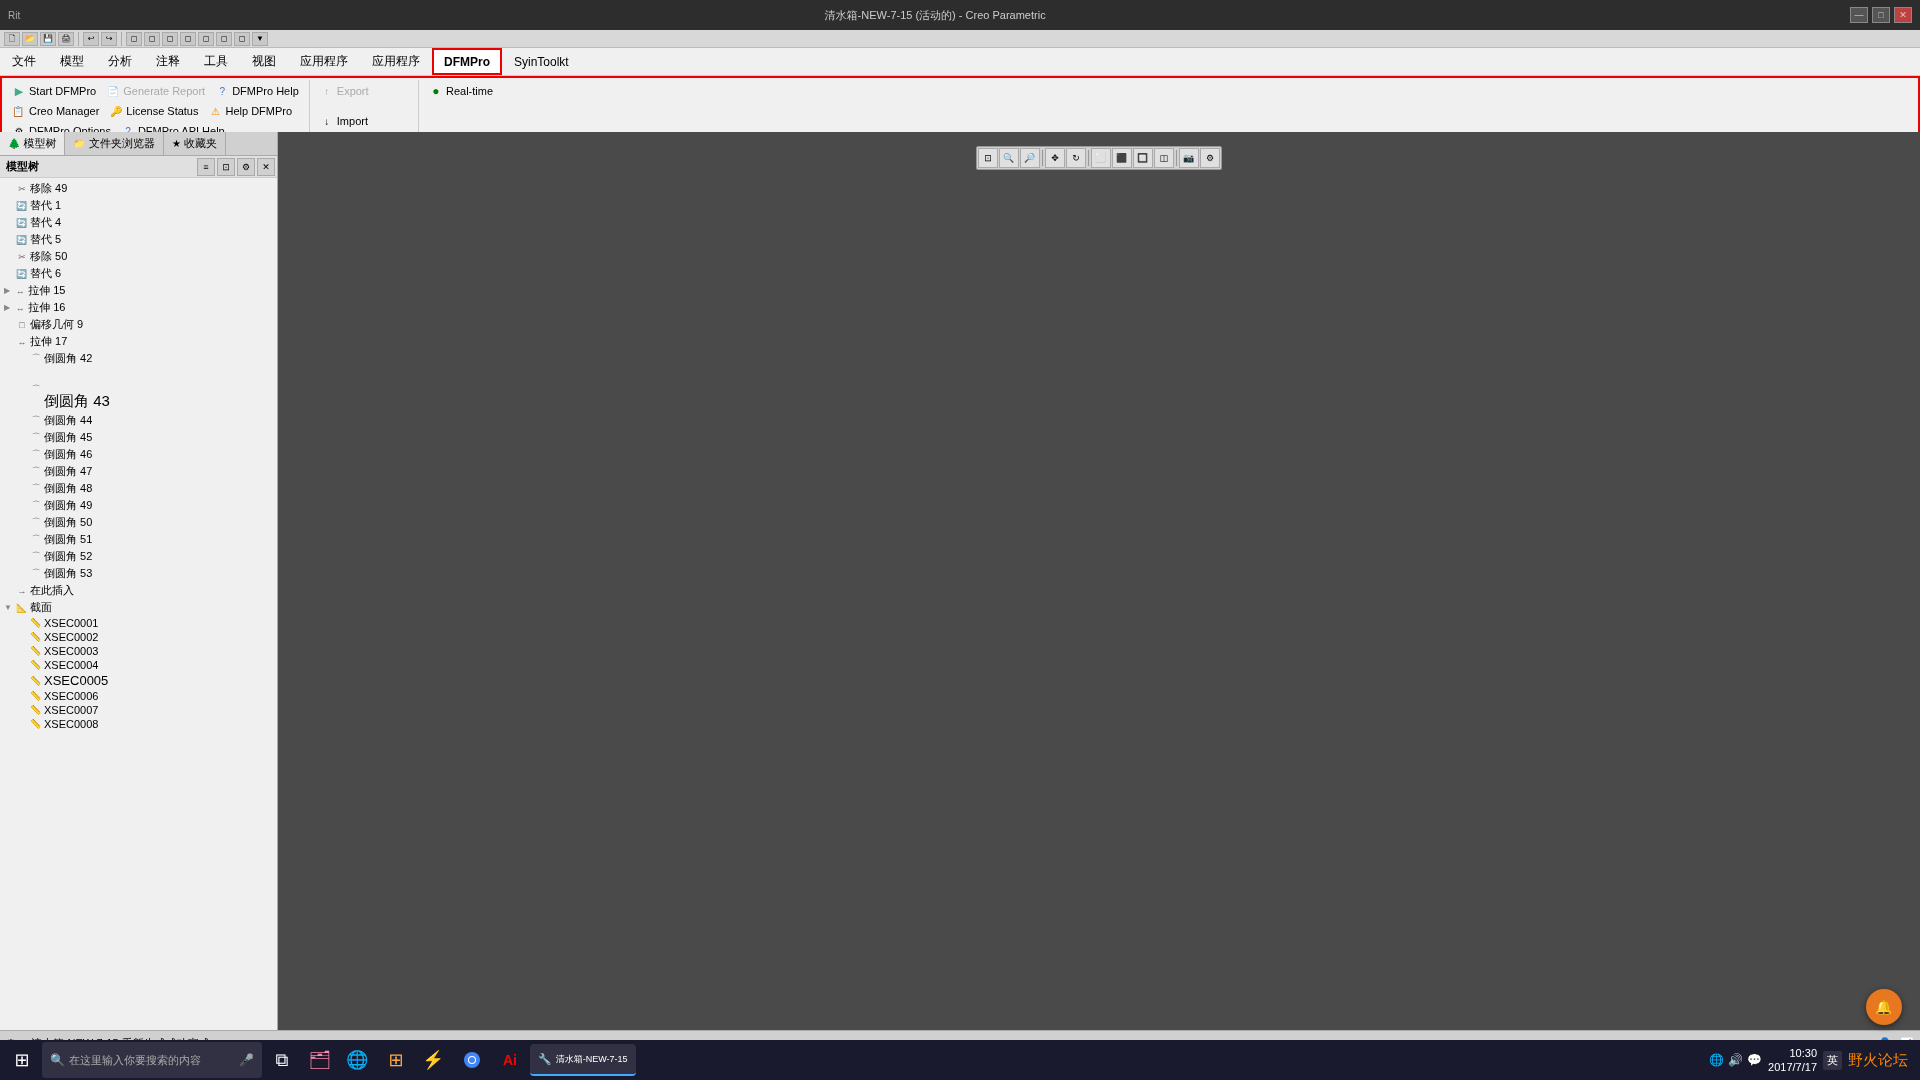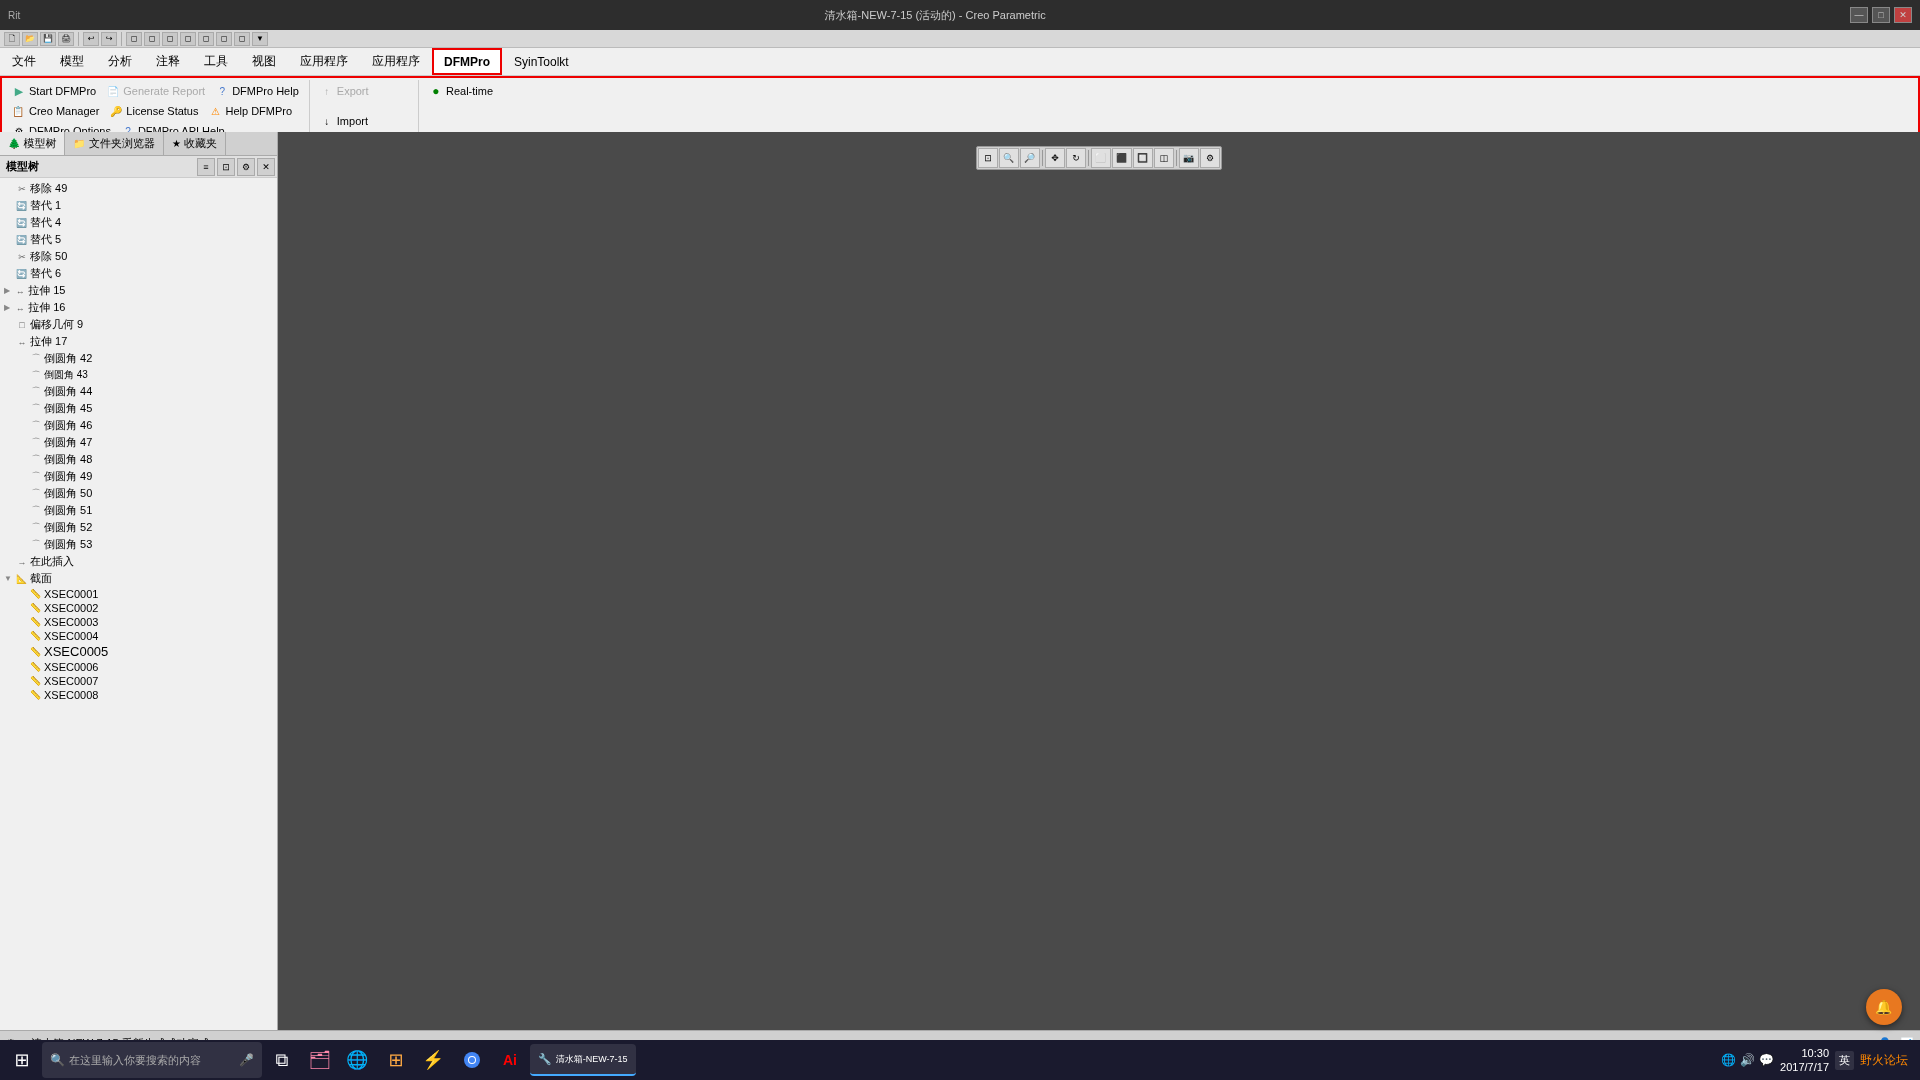--- a/index.html
+++ b/index.html
@@ -517,21 +517,21 @@
         <span style="font-size:11px;text-align:right;">拉伸 17</span>
       </div>
       <div class="tree-item" style="padding-left: 18px;">
         <span style="width:10px;display:inline-block;"></span>
         <span class="tree-item-icon" style="color:#666;font-size:9px;">⌒</span>
         <span style="font-size:11px;">倒圆角 42</span>
       </div>
       <div class="tree-item" style="padding-left: 18px;">
         <span style="width:10px;display:inline-block;"></span>
         <span class="tree-item-icon" style="color:#666;font-size:9px;">⌒</span>
-        <span style="font-size:10px;">倒圆角 43</span>
+        <span style="font-size:15px;margin-top:24px;">倒圆角 43</span>
       </div>
       <div class="tree-item" style="padding-left: 18px;">
         <span style="width:10px;display:inline-block;"></span>
         <span class="tree-item-icon" style="color:#666;font-size:9px;">⌒</span>
         <span style="font-size:11px;">倒圆角 44</span>
       </div>
       <div class="tree-item" style="padding-left: 18px;">
         <span style="width:10px;display:inline-block;"></span>
         <span class="tree-item-icon" style="color:#666;font-size:9px;">⌒</span>
         <span style="font-size:11px;">倒圆角 45</span>
@@ -686,19 +686,19 @@
     <span style="display:flex;gap:4px;align-items:center;">
       <span class="tray-icon" style="font-size:12px;">🌐</span>
       <span class="tray-icon" style="font-size:12px;">🔊</span>
       <span class="tray-icon" style="font-size:12px;">💬</span>
     </span>
     <div style="display:flex;flex-direction:column;align-items:flex-end;line-height:1.3;">
       <span>10:30</span>
       <span>2017/7/17</span>
     </div>
     <span style="background:rgba(255,255,255,0.1);padding:2px 4px;border-radius:2px;">英</span>
-    <span style="font-size:12px;color:#f80;">野火论坛</span>
+    <span style="font-size:15px;color:#f80;">野火论坛</span>
   </div>
 </div>
 
 <div id="notif-btn">
   <span>🔔</span>
 </div>
 
 </body></html>

